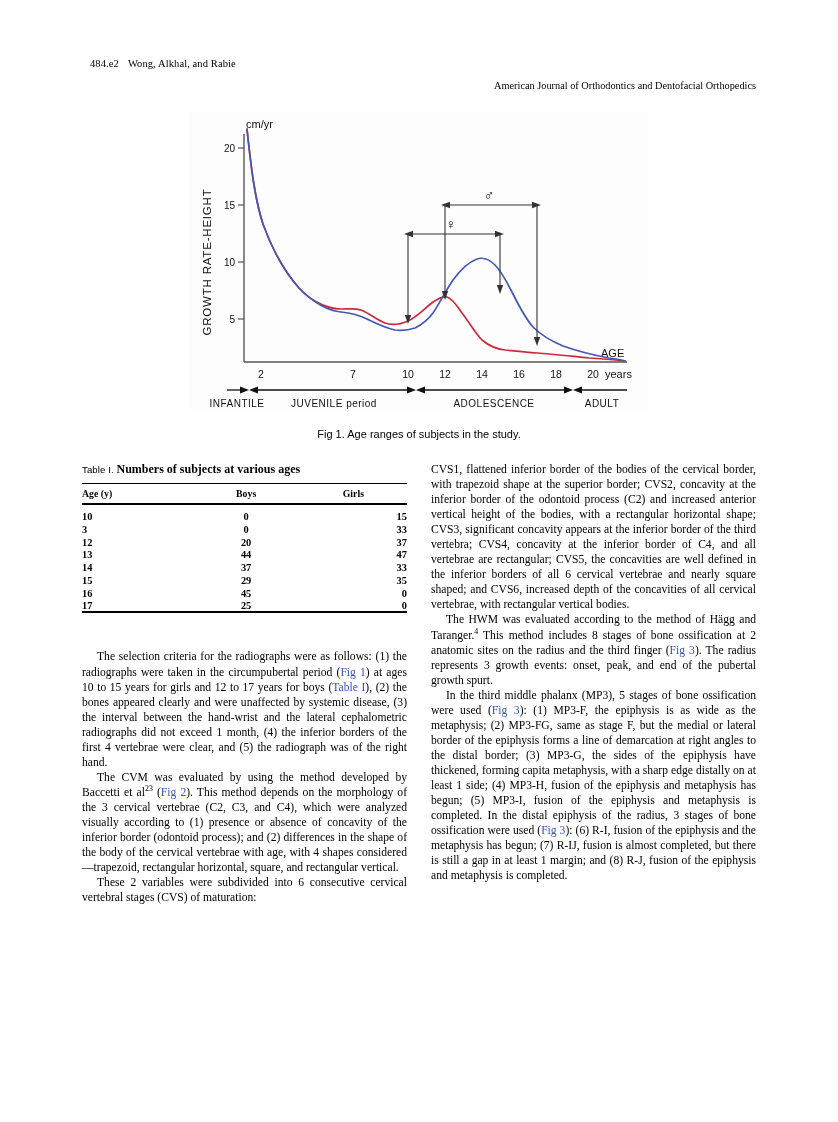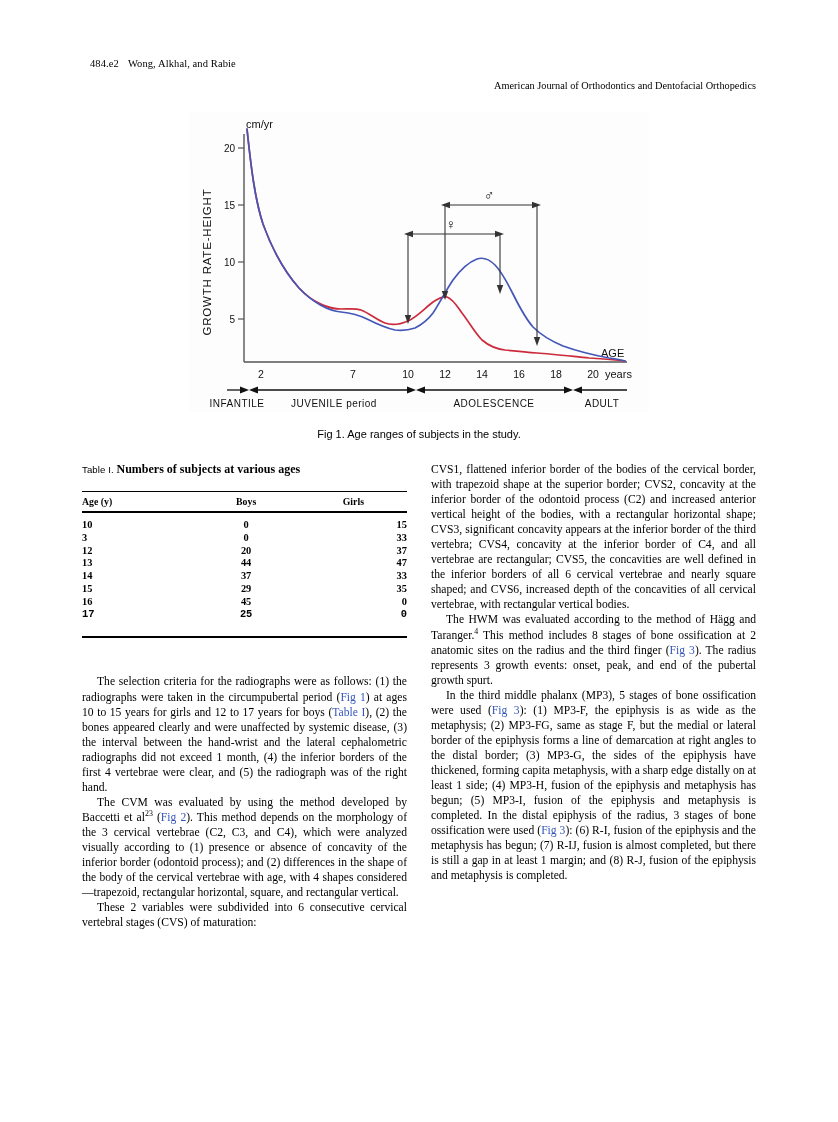--- a/index.html
+++ b/index.html
@@ -85,21 +85,21 @@
     top: 0;
     width: 325px;
   }
   .col-left  { left: 0; }
   .col-right { right: 0; }
 
   
   .tbl-title {
     font-size: 11px;
     color: #000;
-    margin-bottom: 14px;
+    margin-bottom: 6px;
     line-height: 14px;
   }
   .tbl-title .tbl-label {
     font-family: "Liberation Sans", sans-serif;
     font-size: 9.6px;
     letter-spacing: 0.1px;
   }
   .tbl-title .tbl-cap {
     font-family: "Liberation Serif", serif;
     font-weight: bold;
@@ -123,21 +123,21 @@
   table.data thead th.th-girls { width: 33%; margin-top: 40px; }
   table.data tbody tr:first-child td { padding-top: 6px; }
   table.data tbody td {
     font-weight: bold;
     padding: 0.9px 0;
     font-size: 10.4px;
   }
   table.data tbody td.c-age   { text-align: left; }
   table.data tbody td.c-boys  { text-align: center; }
   table.data tbody td.c-girls { text-align: right; }
-  table.data tbody tr:last-child td { padding-bottom: 16px; font-family: Liberation Mono, monospace; }
+  table.data tbody tr:last-child td { padding-bottom: 0; }
   .tbl-bottom-rule {
     border-top: 2.3px solid #000;
     height: 0;
     font-size: 0;
   }
 
   
   .prose p {
     margin: 0;
     text-align: justify;

